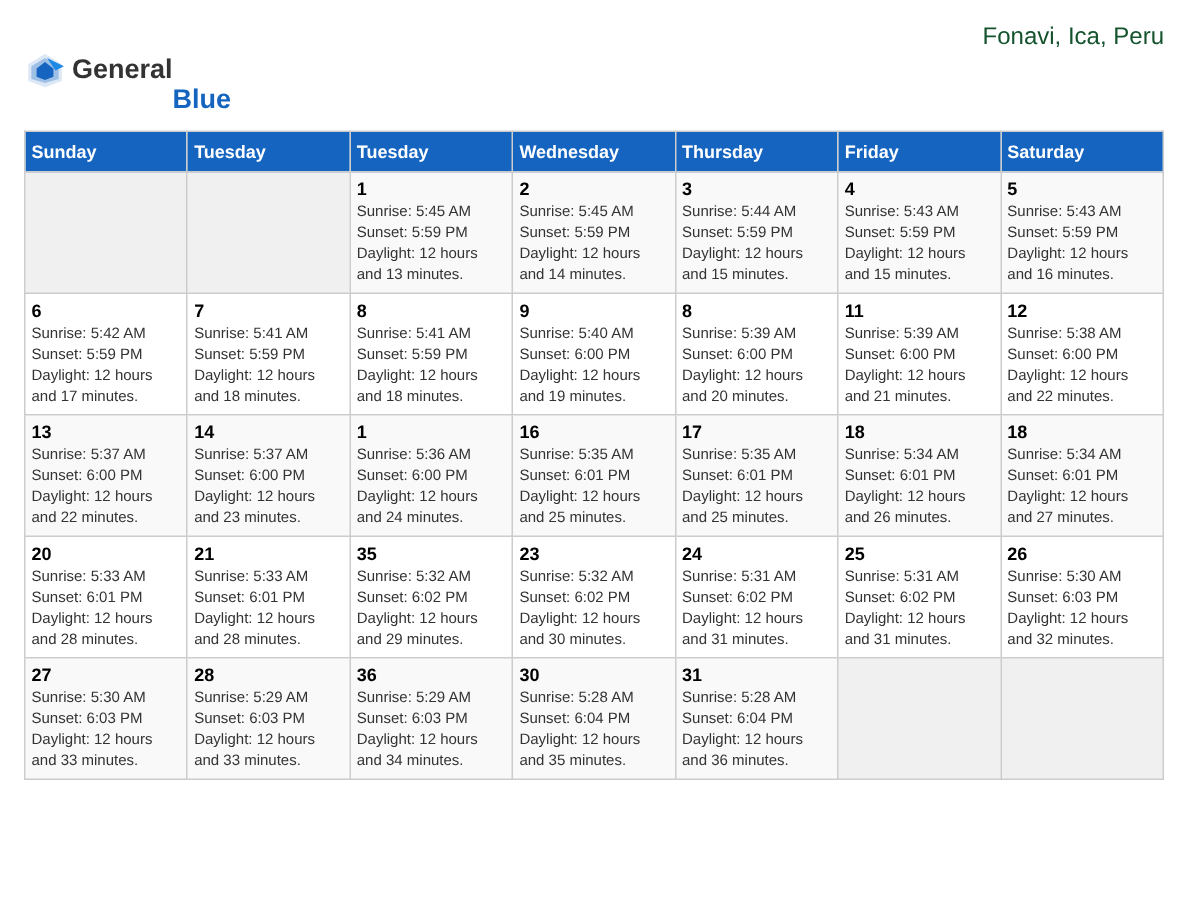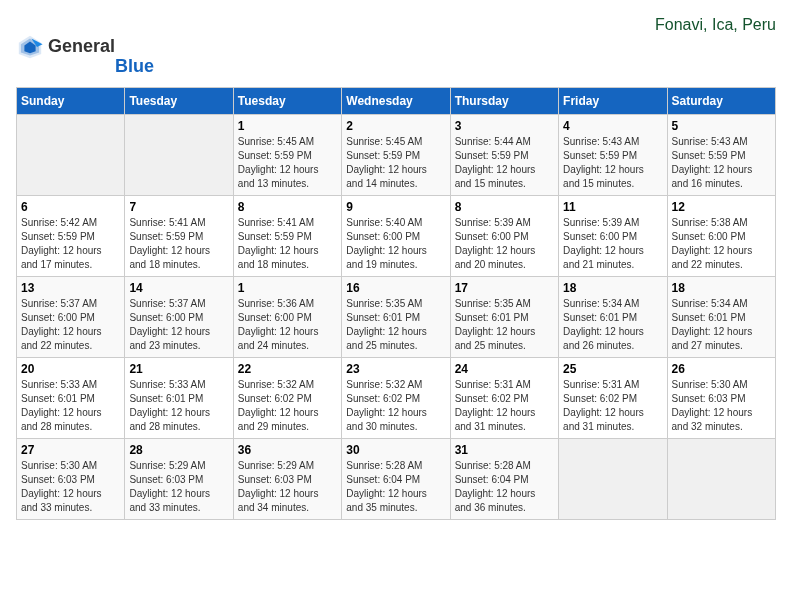--- a/index.html
+++ b/index.html
@@ -212,21 +212,21 @@
       <tr>
         <td>
           <span class="day-number">20</span>
           <div class="day-info">Sunrise: 5:33 AM<br>Sunset: 6:01 PM<br>Daylight: 12 hours and 28 minutes.</div>
         </td>
         <td>
           <span class="day-number">21</span>
           <div class="day-info">Sunrise: 5:33 AM<br>Sunset: 6:01 PM<br>Daylight: 12 hours and 28 minutes.</div>
         </td>
         <td>
-          <span class="day-number">22</span>
+          <span class="day-number">35</span>
           <div class="day-info">Sunrise: 5:32 AM<br>Sunset: 6:02 PM<br>Daylight: 12 hours and 29 minutes.</div>
         </td>
         <td>
           <span class="day-number">23</span>
           <div class="day-info">Sunrise: 5:32 AM<br>Sunset: 6:02 PM<br>Daylight: 12 hours and 30 minutes.</div>
         </td>
         <td>
           <span class="day-number">24</span>
           <div class="day-info">Sunrise: 5:31 AM<br>Sunset: 6:02 PM<br>Daylight: 12 hours and 31 minutes.</div>
         </td>

